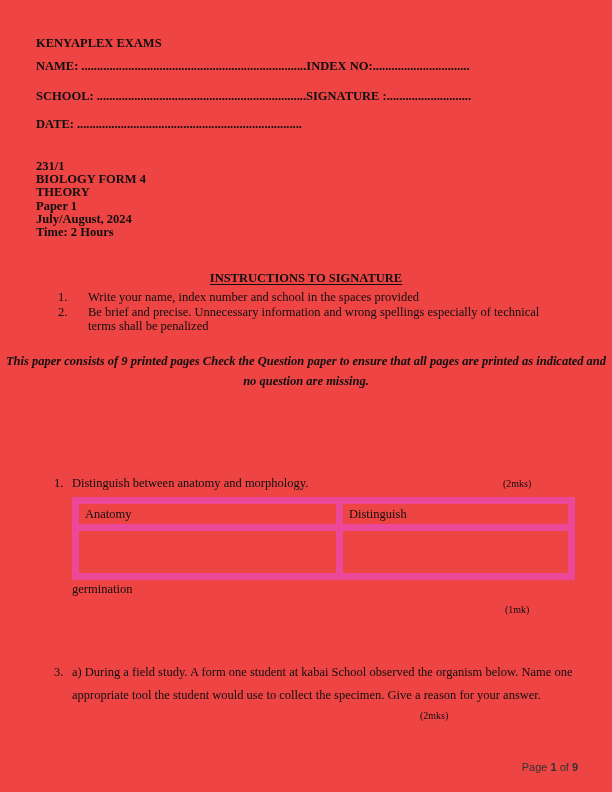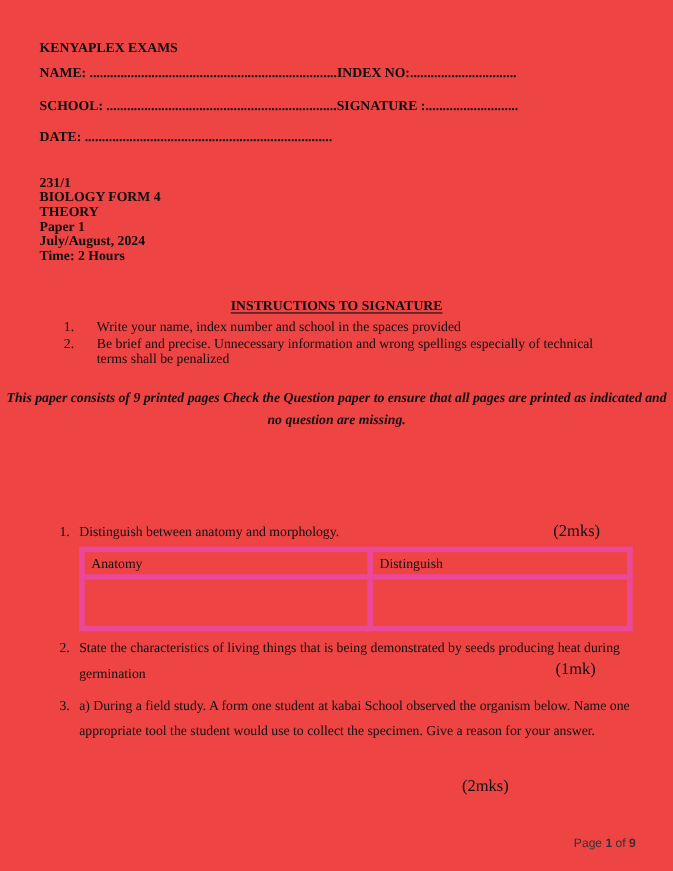--- a/index.html
+++ b/index.html
@@ -25,27 +25,27 @@
   .instr-item{display:flex;}
   .inum{display:inline-block;width:30px;flex:0 0 30px;}
   .itext{display:inline-block;width:455px;}
   .note-line{left:0;width:612px;text-align:center;font-size:12.5px;line-height:15px;font-style:italic;font-weight:bold;}
   .q{font-size:12.5px;}
   .qline{line-height:22.5px;white-space:nowrap;}
   .q3 .qline{line-height:23px;}
   .qnum{display:inline-block;width:18px;}
   .indent{padding-left:18px;}
   .q1row{left:54px;top:476px;line-height:15px;}
-  .marks{font-size:15px;line-height:15px;}
+  .marks{font-size:10px;line-height:15px;}
   .answer-table{
     position:absolute;left:72px;top:497px;
     width:503px;border-collapse:collapse;table-layout:fixed;
     font-size:12.5px;
   }
-  .answer-table td{border:5px solid #ec4899;padding:0 0 0 6px;vertical-align:middle;}
+  .answer-table td{border:7px solid #ec4899;padding:0 0 0 6px;vertical-align:middle;}
   .answer-table .hrow td{height:20px;}
   .answer-table .arow td{height:42px;}
   .footer{top:730px;left:0;width:578px;text-align:right;font-family:"Liberation Sans","DejaVu Sans",sans-serif;font-size:11px;line-height:14px;color:#333;margin-top:30px;}
 </style>
 </head>
 <body>
 
 <div class="page">
 
   <div class="abs fs b org">KENYAPLEX EXAMS</div>
@@ -98,28 +98,25 @@
         <td>Distinguish</td>
       </tr>
       <tr class="arow">
         <td></td>
         <td></td>
       </tr>
     </tbody>
   </table>
 
   <div class="abs q" style="left:54px;top:578px">
-    <div class="qline">
-      <span class="qnum">2.</span><span>State the characteristics of living things that is being demonstrated by seeds producing heat during</span>
-    </div>
     <div class="qline indent">germination</div>
   </div>
   <div class="abs marks" style="left:505px;top:602px">(1mk)</div>
 
-  <div class="abs q q3" style="left:54px;top:630px">
+  <div class="abs q q3" style="left:54px;top:661px">
     <div class="qline">
       <span class="qnum">3.</span><span>a) During a field study. A form one student at kabai School observed the organism below. Name one</span>
     </div>
     <div class="qline indent">appropriate tool the student would use to collect the specimen. Give a reason for your answer.</div>
   </div>
   <div class="abs marks" style="left:420px;top:708px">(2mks)</div>
 
   <div class="abs footer">
     <span>Page</span>
     <span class="b">1</span>

